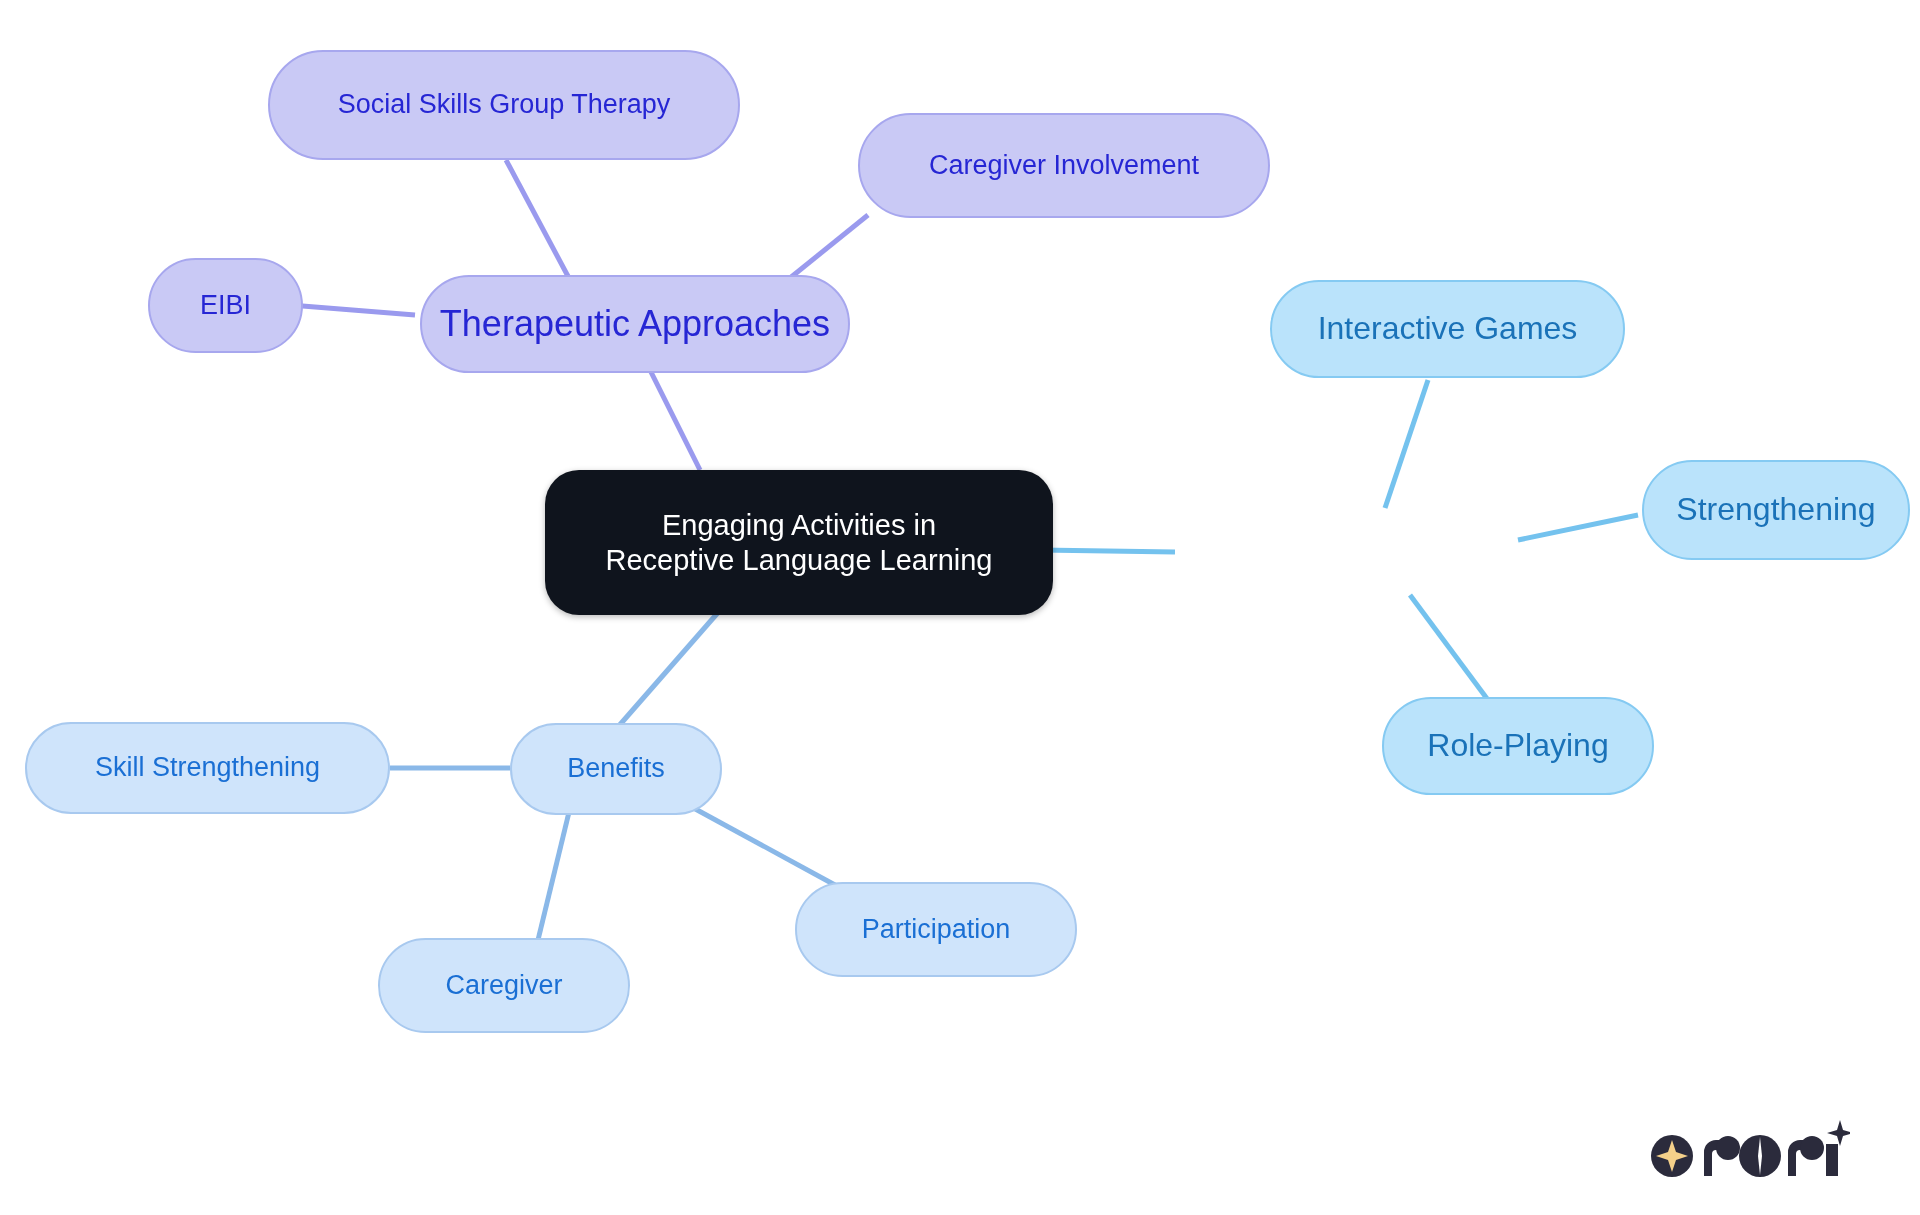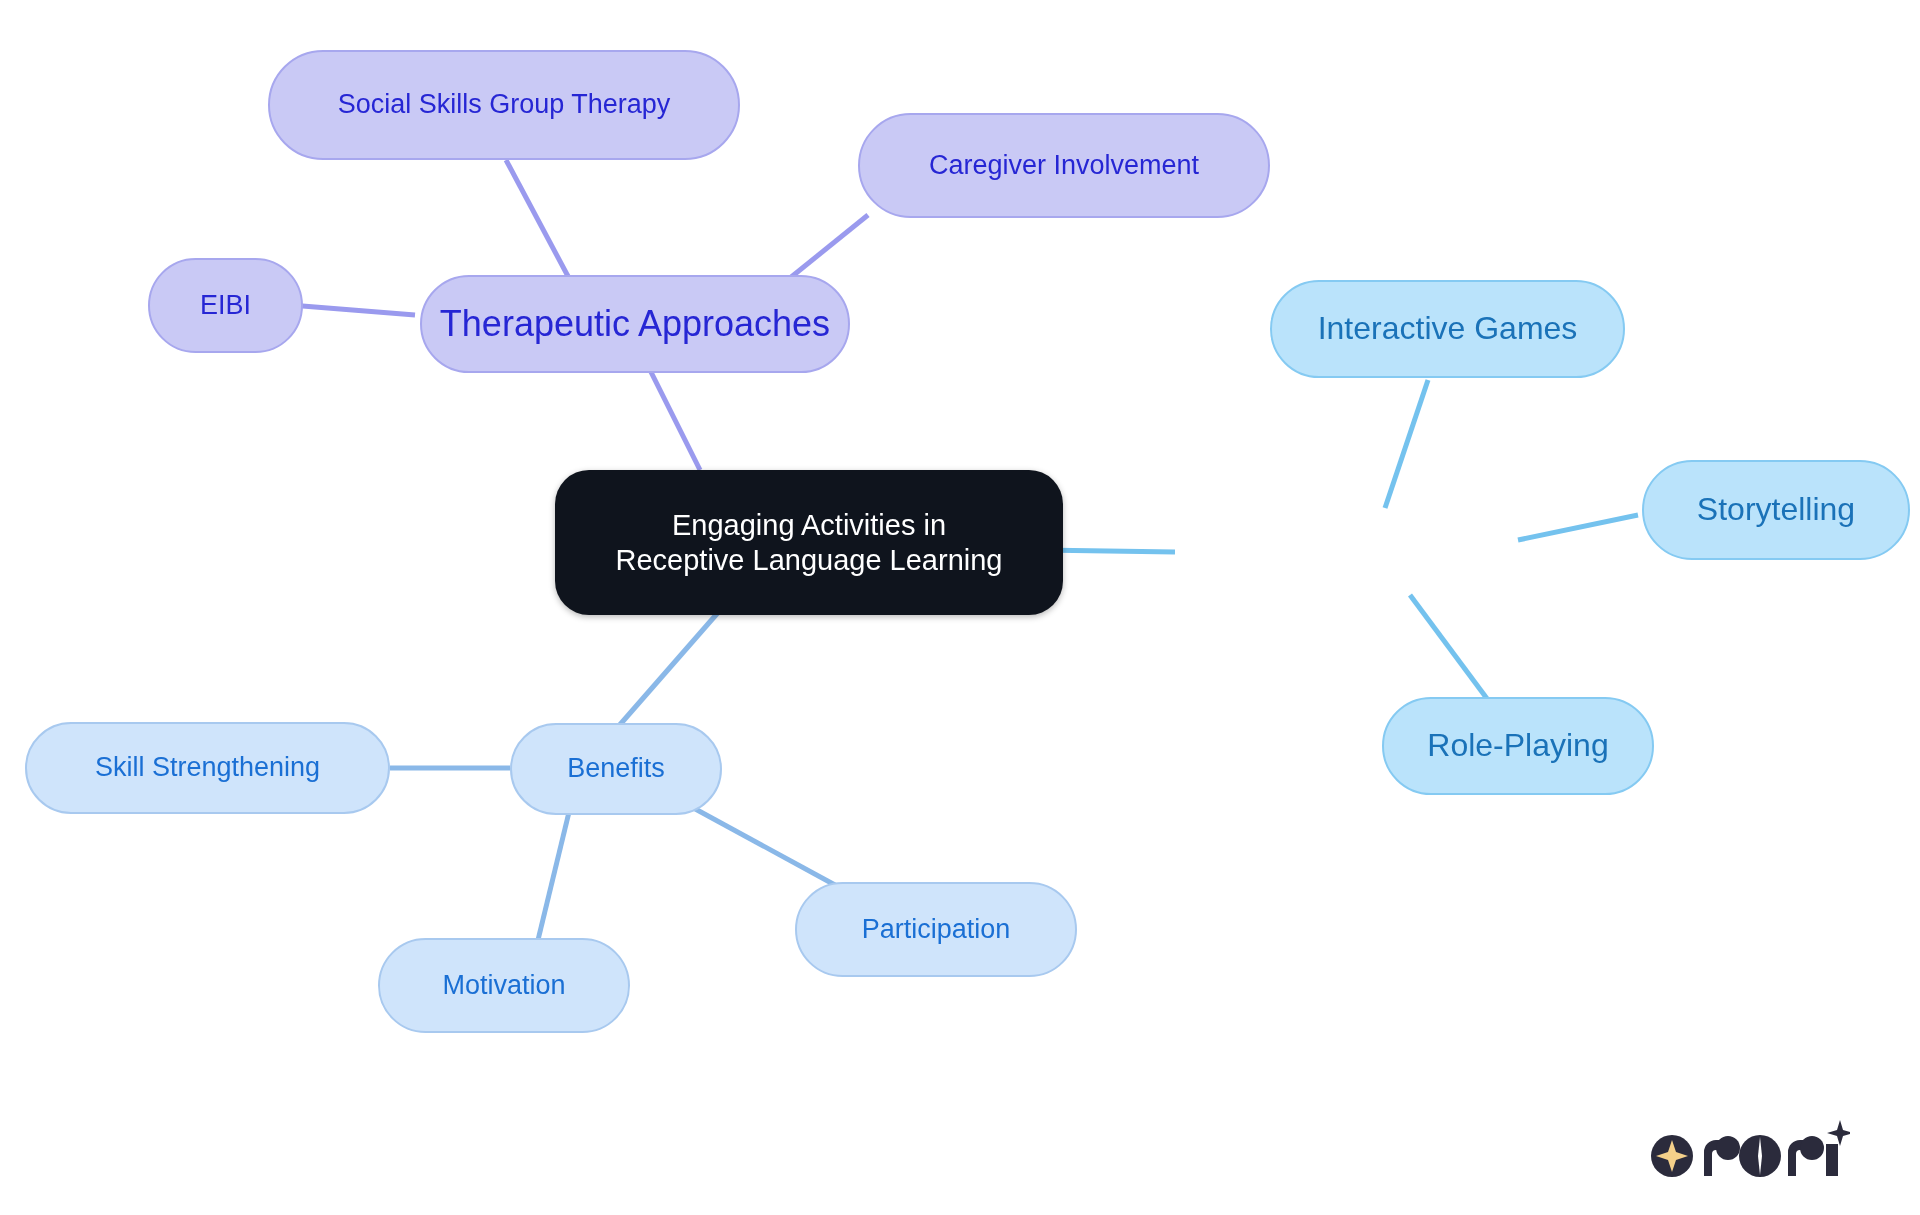--- a/index.html
+++ b/index.html
@@ -104,21 +104,21 @@
     <line x1="1385" y1="508" x2="1428" y2="380" stroke="#74c2ee" stroke-width="5"></line>
     <line x1="1518" y1="540" x2="1638" y2="515" stroke="#74c2ee" stroke-width="5"></line>
     <line x1="1410" y1="595" x2="1488" y2="700" stroke="#74c2ee" stroke-width="5"></line>
 
     <line x1="722" y1="608" x2="617" y2="728" stroke="#8ab8e8" stroke-width="5"></line>
     <line x1="510" y1="768" x2="390" y2="768" stroke="#8ab8e8" stroke-width="5"></line>
     <line x1="570" y1="808" x2="538" y2="940" stroke="#8ab8e8" stroke-width="5"></line>
     <line x1="688" y1="805" x2="835" y2="885" stroke="#8ab8e8" stroke-width="5"></line>
   </svg>
 
-  <div class="node node-root" style="left:545px; top:470px; width:508px; height:145px;margin-left:10px;">
+  <div class="node node-root" style="left:545px; top:470px; width:508px; height:145px;">
     <span>Engaging Activities in
 Receptive Language Learning</span>
   </div>
 
   <div class="node node-purple branch" style="left:420px; top:275px; width:430px; height:98px;">
     <span>Therapeutic Approaches</span>
   </div>
 
   <div class="node node-purple leaf" style="left:148px; top:258px; width:155px; height:95px;">
     <span>EIBI</span>
@@ -131,37 +131,37 @@
   <div class="node node-purple leaf" style="left:858px; top:113px; width:412px; height:105px;">
     <span>Caregiver Involvement</span>
   </div>
 
 
   <div class="node node-cyan leaf" style="left:1270px; top:280px; width:355px; height:98px;">
     <span>Interactive Games</span>
   </div>
 
   <div class="node node-cyan leaf" style="left:1642px; top:460px; width:268px; height:100px;">
-    <span>Storytelling</span>
+    <span>Strengthening</span>
   </div>
 
   <div class="node node-cyan leaf" style="left:1382px; top:697px; width:272px; height:98px;">
     <span>Role-Playing</span>
   </div>
 
   <div class="node node-paleblue branch" style="left:510px; top:723px; width:212px; height:92px;">
     <span>Benefits</span>
   </div>
 
   <div class="node node-paleblue leaf" style="left:25px; top:722px; width:365px; height:92px;">
     <span>Skill Strengthening</span>
   </div>
 
   <div class="node node-paleblue leaf" style="left:378px; top:938px; width:252px; height:95px;">
-    <span>Motivation</span>
+    <span>Caregiver</span>
   </div>
 
   <div class="node node-paleblue leaf" style="left:795px; top:882px; width:282px; height:95px;">
     <span>Participation</span>
   </div>
 
   <svg id="logo" viewBox="0 0 200 70" aria-hidden="true">
 
     <circle cx="22" cy="38" r="21" fill="#2b2b3c"></circle>
     <path d="M22 22 L26 34 L38 38 L26 42 L22 54 L18 42 L6 38 L18 34 Z" fill="#f4d08a"></path>

